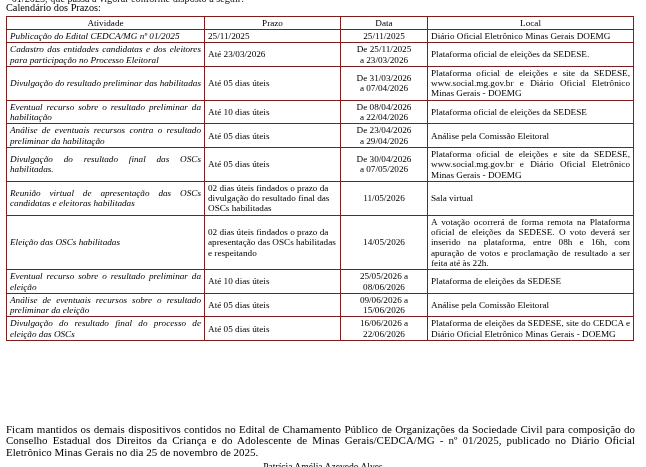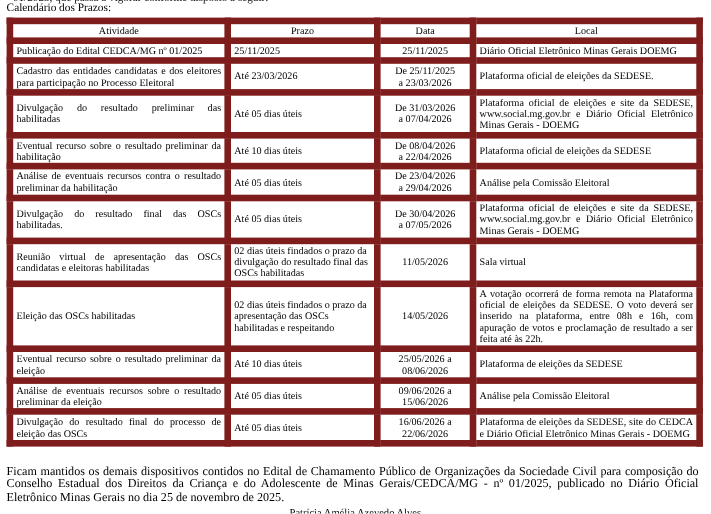--- a/index.html
+++ b/index.html
@@ -48,39 +48,39 @@
     left: 6px;
     top: 16px;
     width: 627px;
     border-collapse: collapse;
     table-layout: fixed;
     font-size: 9.2px;
     line-height: 10.3px;
   }
   table.cal th,
   table.cal td {
-    border: 6px solid #7f1d1d;
+    border: 1px solid #7f1d1d;
     padding: 1px 3px 1px 3px;
     vertical-align: middle;
     word-wrap: break-word;
     overflow-wrap: break-word;
   }
   table.cal th {
     text-align: center;
     font-weight: normal;
     height: 12px;
     padding-top: 0px;
     padding-bottom: 0px;
   }
   col.c-atividade { width: 198px; }
   col.c-prazo     { width: 136px; }
   col.c-data      { width: 87px; }
   col.c-local     { width: 206px; }
 
-  td.atividade { text-align: justify; text-align-last: left; }
+  td.atividade { text-align: justify; text-align-last: left; font-style: italic; }
   td.prazo     { text-align: left; }
   td.data      { text-align: center; white-space: pre-line; }
   td.local     { text-align: justify; text-align-last: left; }
 
   .footer {
     position: absolute;
     left: 6px;
     top: 424px;
     width: 629px;
     font-size: 11px;

